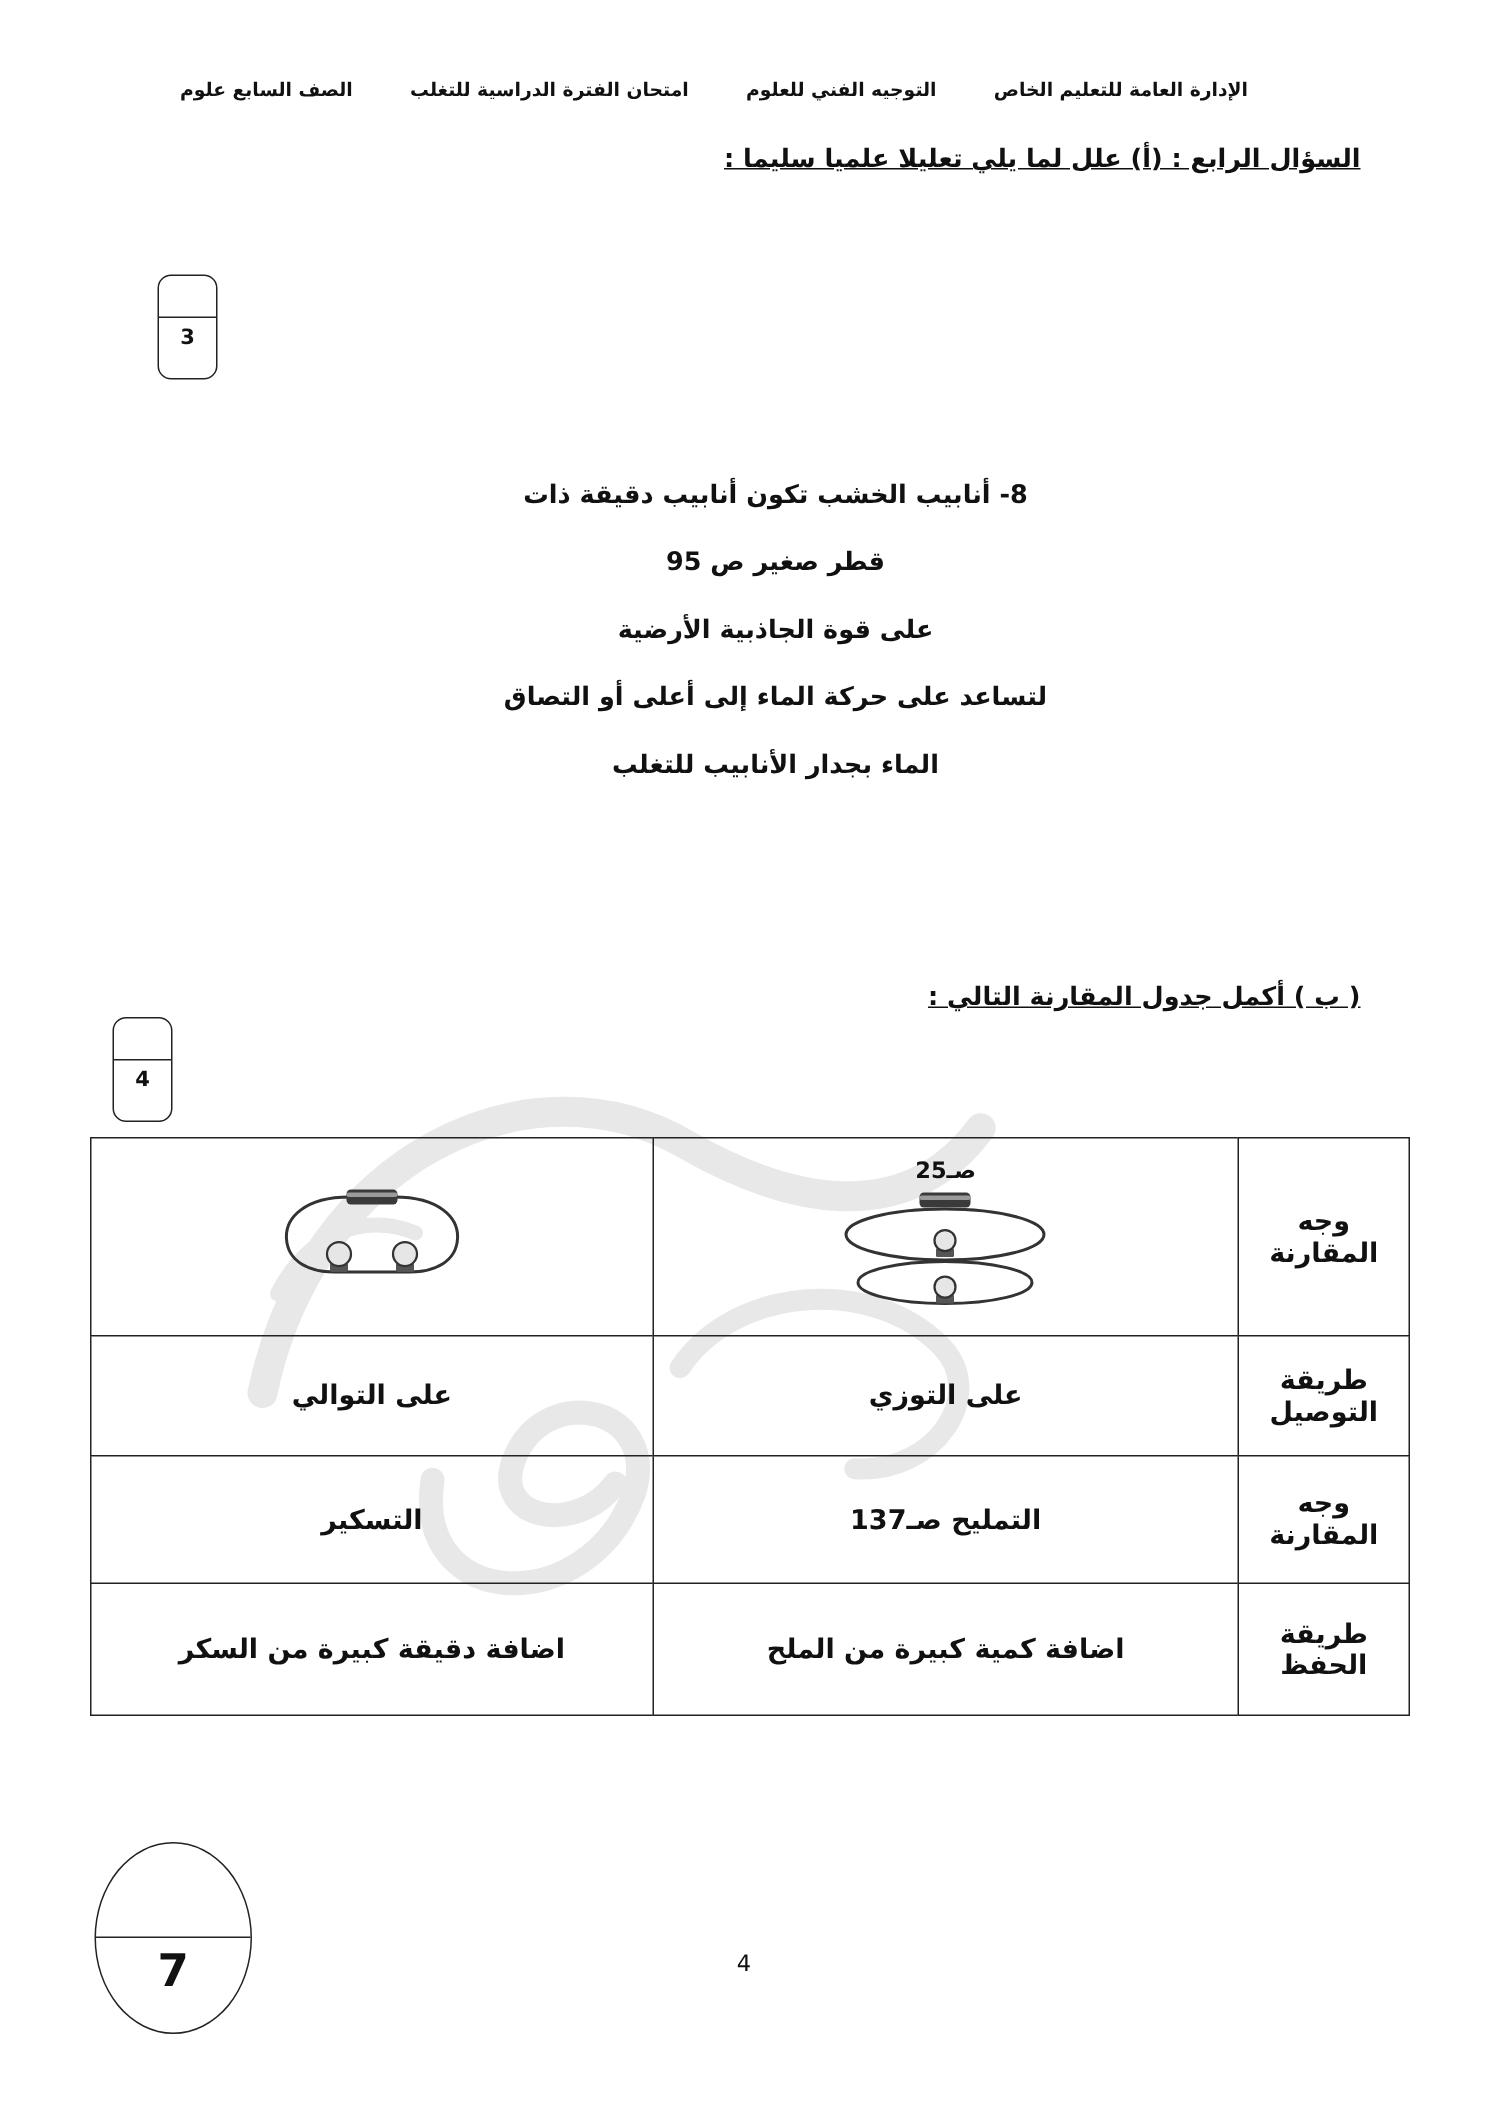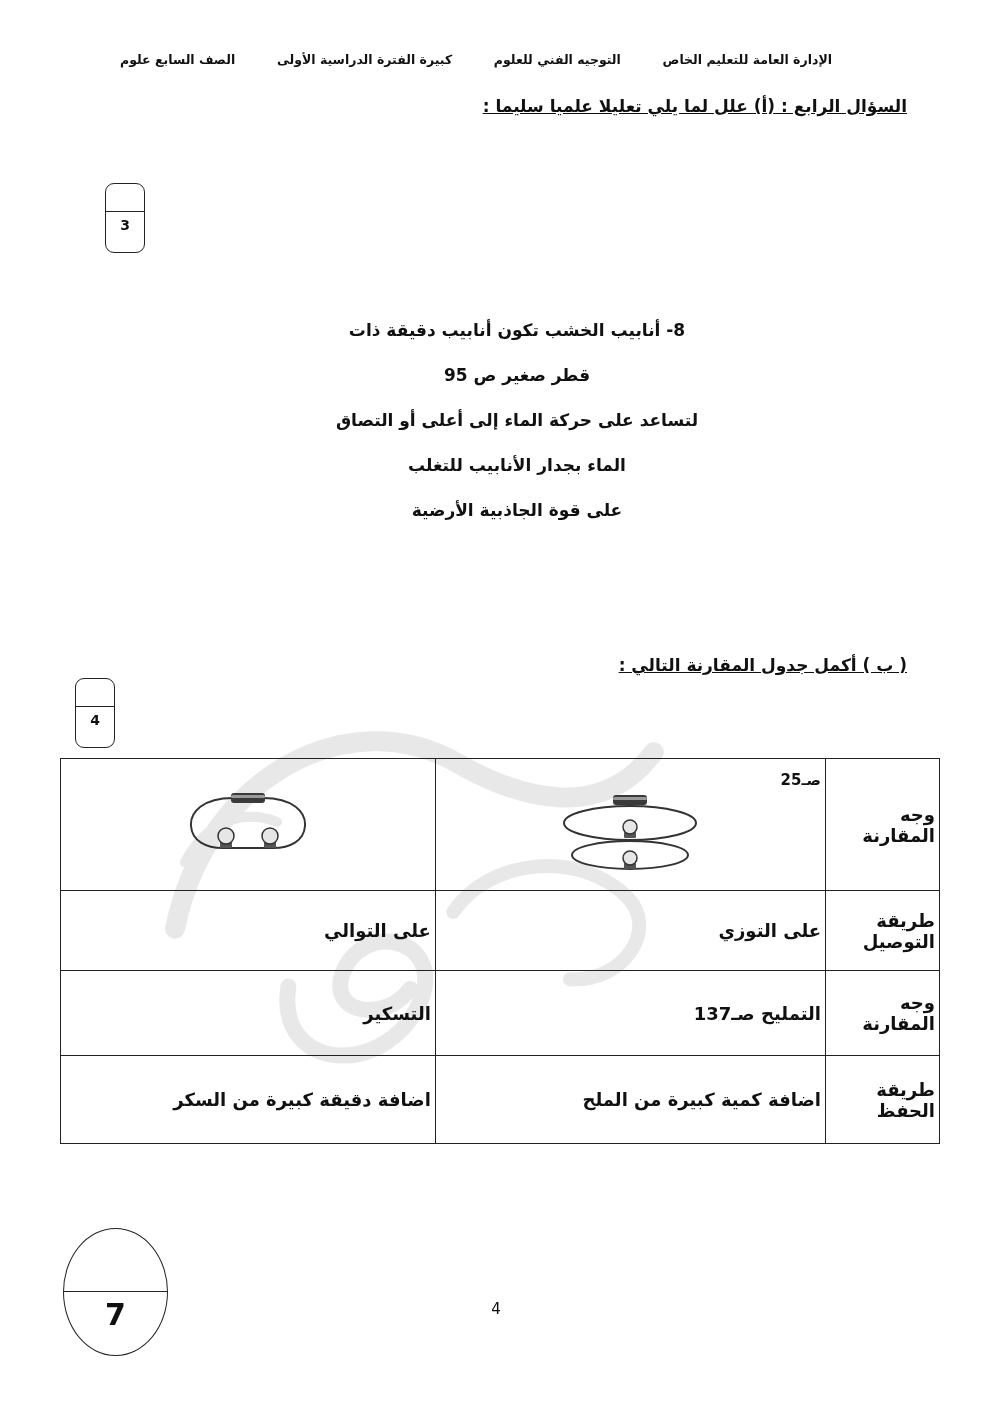--- a/index.html
+++ b/index.html
@@ -63,21 +63,21 @@
 
   
   .cmp-table {
     position:absolute; top:758px; right:52px;
     border-collapse:collapse;
     table-layout:fixed;
     width:880px;
   }
   .cmp-table td {
     border:1.4px solid #222;
-    vertical-align:middle;
+    text-align:center; vertical-align:middle;
     font-size:18px; font-weight:bold;
     padding:4px;
     background:transparent;
     margin-left:41px;
   }
   .col-head { width:111px; font-size:19px; }
   .col-mid  { width:380px; }
   .col-left { width:365px; }
   .row-img  { height:132px; }
   .row-2    { height:80px; }
@@ -118,35 +118,35 @@
   }
 </style>
 </head>
 <body>
 
 <div class="page">
 
   <div class="header-row">
     <span>الإدارة العامة للتعليم الخاص</span>
     <span>التوجيه الفني للعلوم</span>
-    <span>كبيرة الفترة الدراسية الأولى</span>
+    <span>امتحان الفترة الدراسية للتغلب</span>
     <span>الصف السابع علوم</span>
   </div>
 
   <div class="q-title">السؤال الرابع : (أ) علل لما يلي تعليلا علميا سليما :</div>
 
   <div class="score-box" id="box3">
     <div class="divider"></div>
     <div class="num">3</div>
   </div>
 
   <div class="answer-block">
     <div>8- أنابيب الخشب تكون أنابيب دقيقة ذات قطر صغير    ص 95</div>
+    <div>على قوة الجاذبية الأرضية</div>
     <div>لتساعد على حركة الماء إلى أعلى أو التصاق الماء بجدار الأنابيب  للتغلب</div>
-    <div>على قوة الجاذبية الأرضية</div>
   </div>
 
   <svg class="watermark" viewBox="0 0 620 480">
     <g fill="none" stroke="#b9b9b9" stroke-linecap="round">
       <path d="M60,210 C140,70 300,50 380,140 C430,195 500,240 570,190" stroke-width="20"></path>
       <path d="M150,300 C110,380 220,420 275,350 C310,300 240,260 205,305 C180,338 230,365 265,340" stroke-width="16"></path>
       <path d="M330,280 C380,240 470,260 500,320 C520,360 470,400 420,380" stroke-width="14"></path>
       <path d="M90,150 C120,120 160,115 190,140" stroke-width="10"></path>
     </g>
   </svg>

